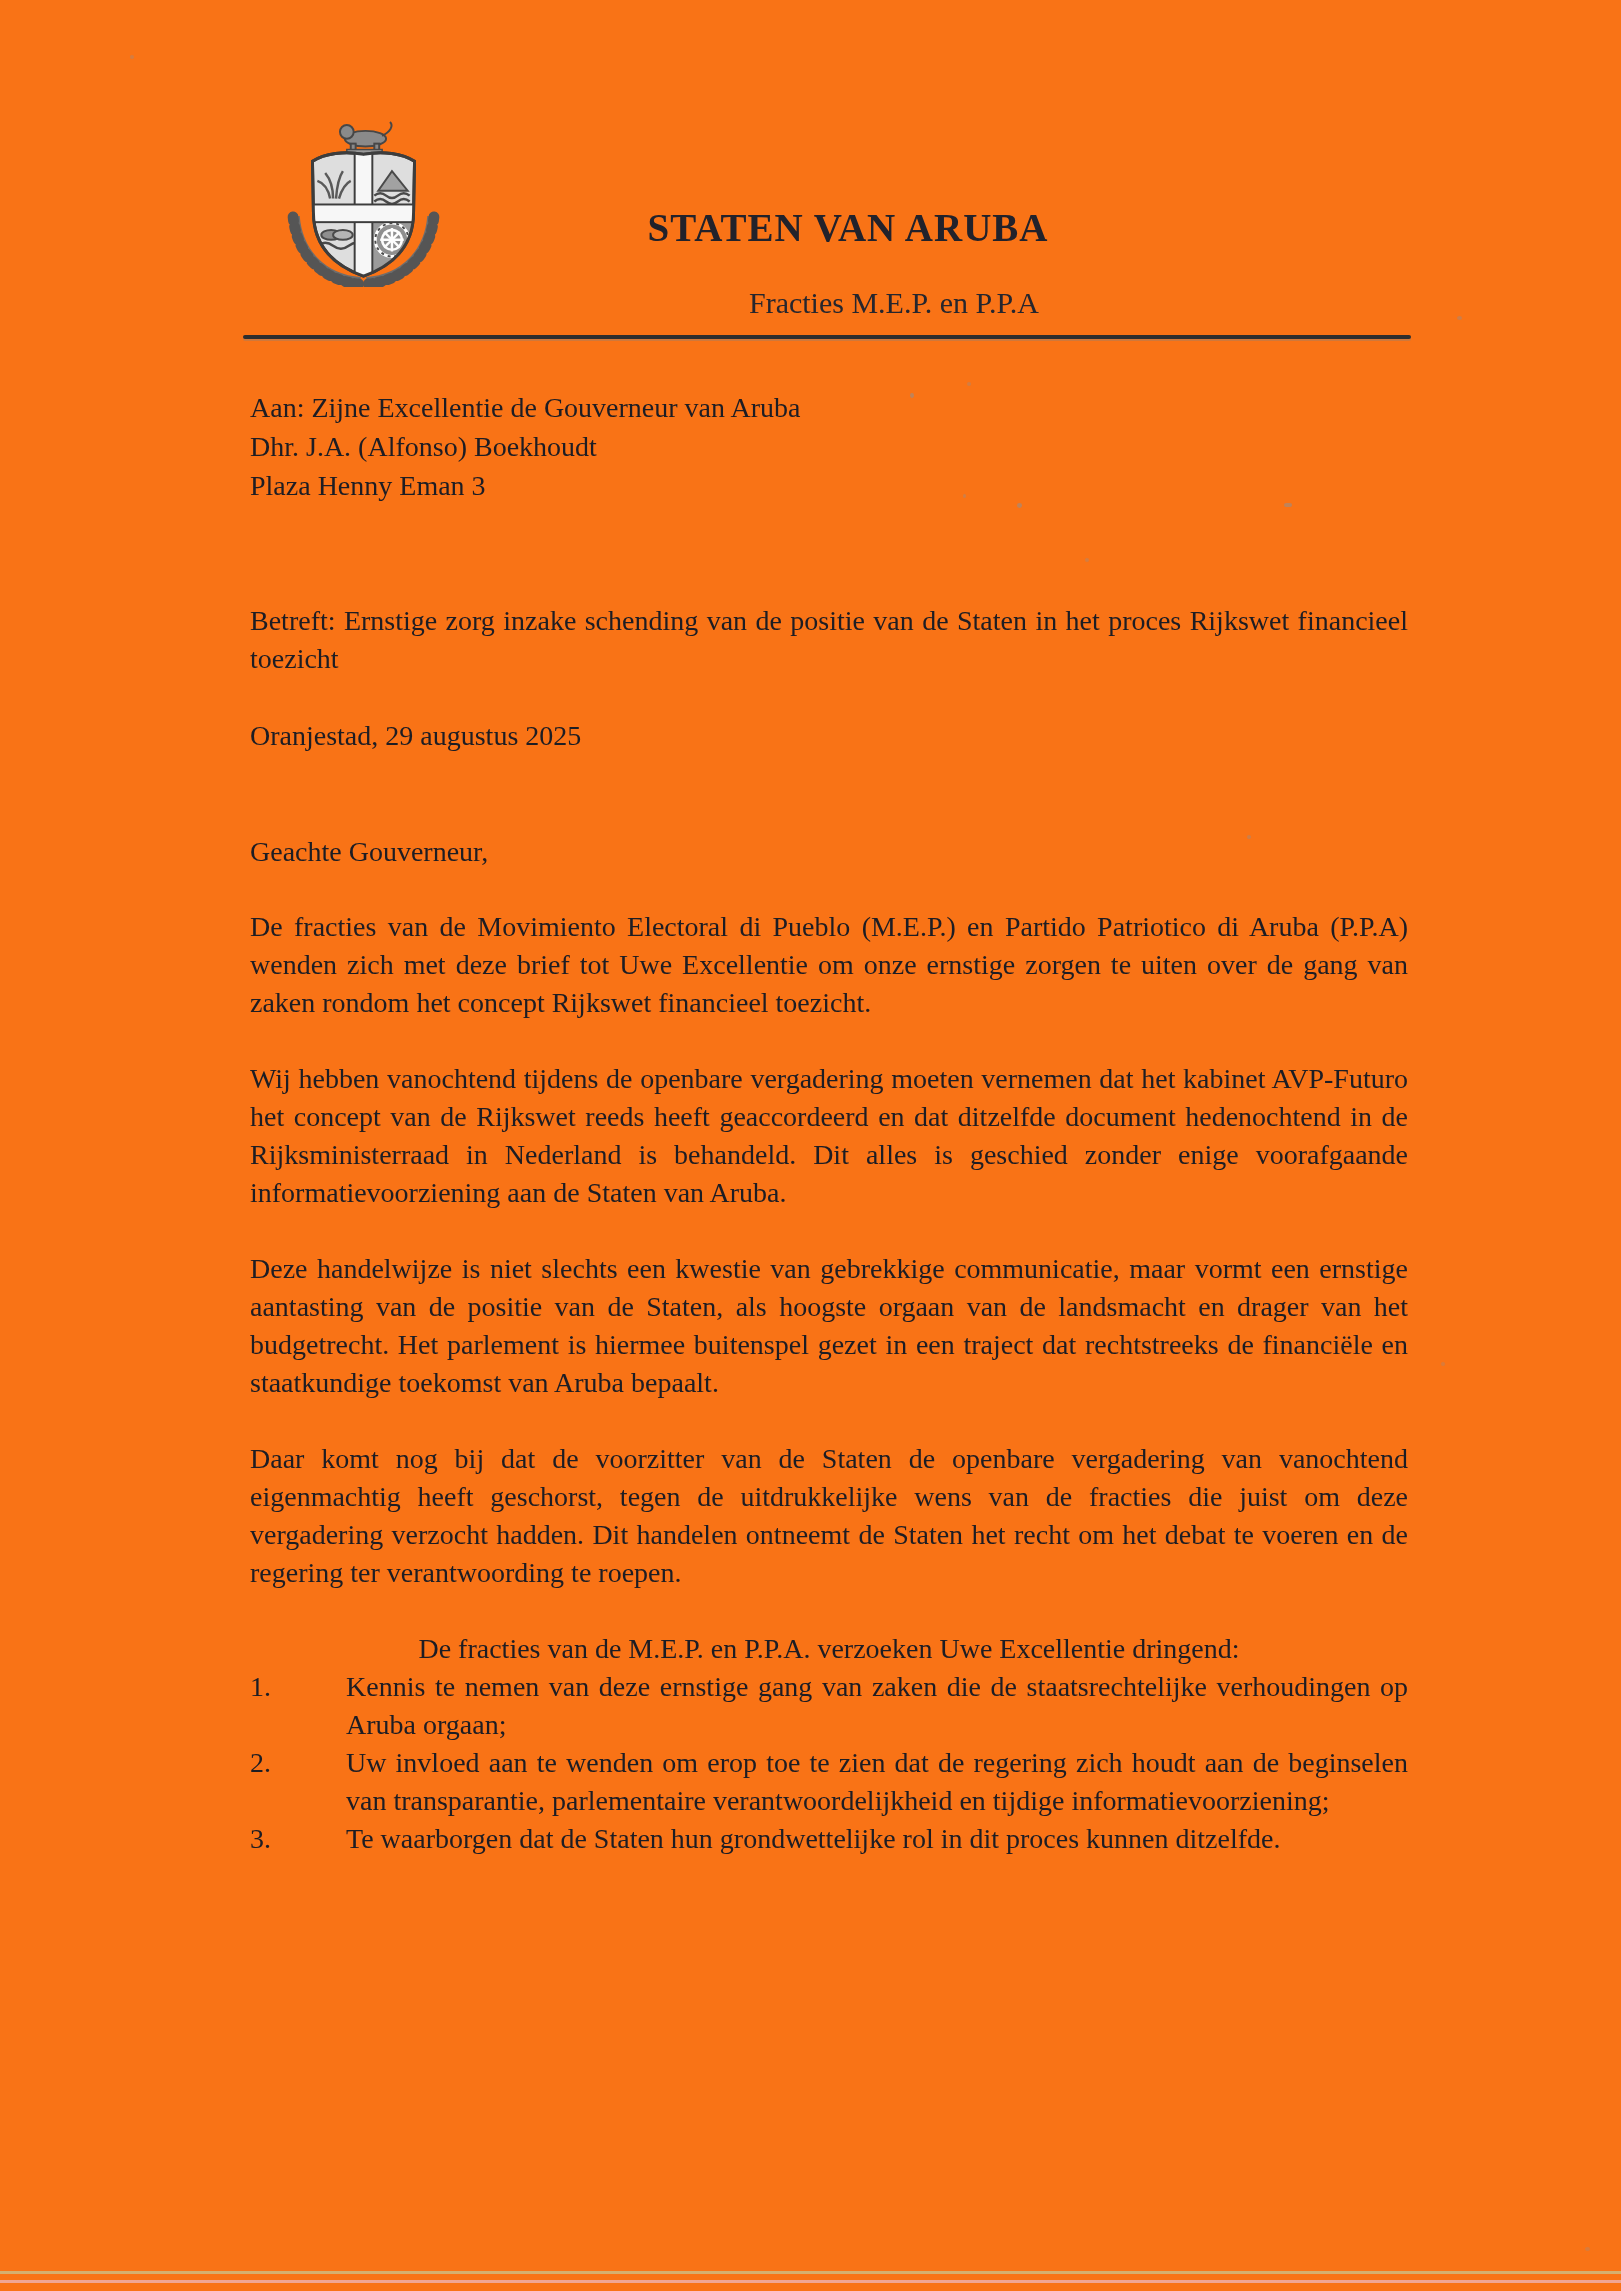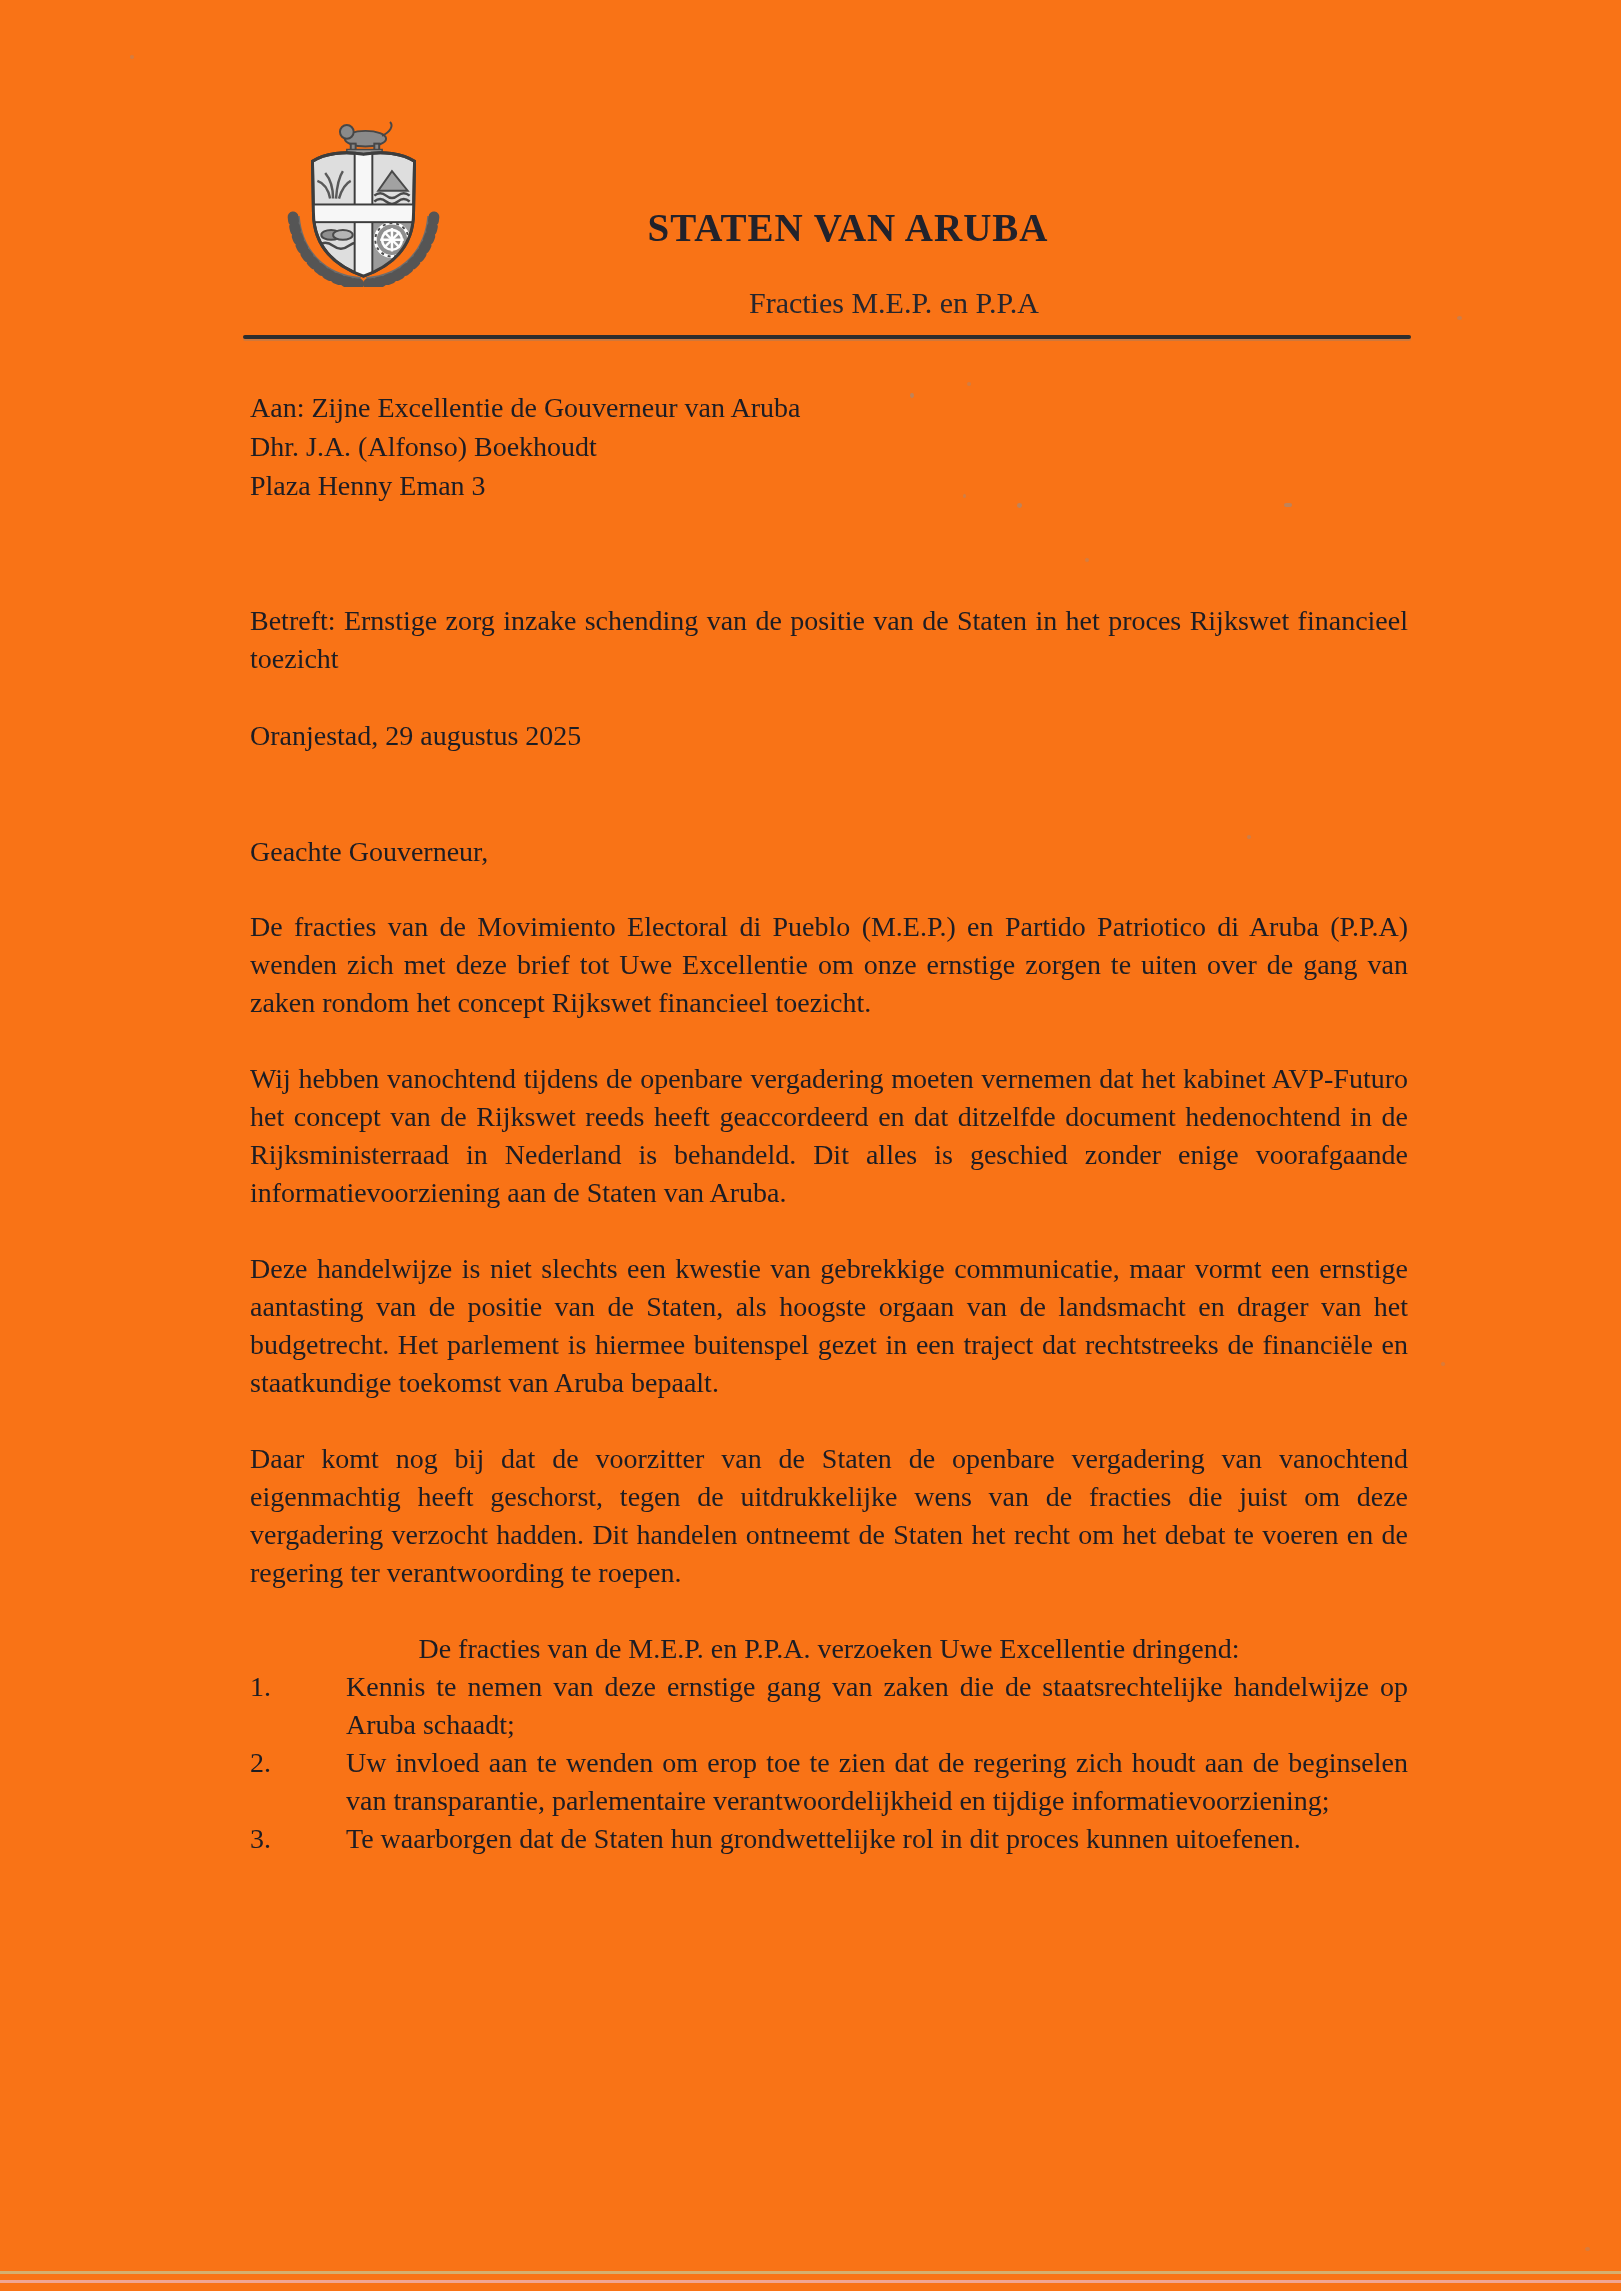--- a/index.html
+++ b/index.html
@@ -135,29 +135,29 @@
 
   <div class="flow txt">
     <p>De fracties van de Movimiento Electoral di Pueblo (M.E.P.) en Partido Patriotico di Aruba (P.P.A) wenden zich met deze brief tot Uwe Excellentie om onze ernstige zorgen te uiten over de gang van zaken rondom het concept Rijkswet financieel toezicht.</p>
     <p>Wij hebben vanochtend tijdens de openbare vergadering moeten vernemen dat het kabinet AVP-Futuro het concept van de Rijkswet reeds heeft geaccordeerd en dat ditzelfde document hedenochtend in de Rijksministerraad in Nederland is behandeld. Dit alles is geschied zonder enige voorafgaande informatievoorziening aan de Staten van Aruba.</p>
     <p>Deze handelwijze is niet slechts een kwestie van gebrekkige communicatie, maar vormt een ernstige aantasting van de positie van de Staten, als hoogste orgaan van de landsmacht en drager van het budgetrecht. Het parlement is hiermee buitenspel gezet in een traject dat rechtstreeks de financiële en staatkundige toekomst van Aruba bepaalt.</p>
     <p>Daar komt nog bij dat de voorzitter van de Staten de openbare vergadering van vanochtend eigenmachtig heeft geschorst, tegen de uitdrukkelijke wens van de fracties die juist om deze vergadering verzocht hadden. Dit handelen ontneemt de Staten het recht om het debat te voeren en de regering ter verantwoording te roepen.</p>
     <p class="intro">De fracties van de M.E.P. en P.P.A. verzoeken Uwe Excellentie dringend:</p>
 
     <div class="req-row">
       <div class="req-num">1.</div>
-      <div class="req-text">Kennis te nemen van deze ernstige gang van zaken die de staatsrechtelijke handelwijze op Aruba schaadt;</div>
+      <div class="req-text">Kennis te nemen van deze ernstige gang van zaken die de staatsrechtelijke verhoudingen op Aruba orgaan;</div>
     </div>
     <div class="req-row">
       <div class="req-num">2.</div>
       <div class="req-text">Uw invloed aan te wenden om erop toe te zien dat de regering zich houdt aan de beginselen van transparantie, parlementaire verantwoordelijkheid en tijdige informatievoorziening;</div>
     </div>
     <div class="req-row">
       <div class="req-num">3.</div>
-      <div class="req-text">Te waarborgen dat de Staten hun grondwettelijke rol in dit proces kunnen uitoefenen.</div>
+      <div class="req-text">Te waarborgen dat de Staten hun grondwettelijke rol in dit proces kunnen ditzelfde.</div>
     </div>
   </div>
 
   <div>
     <div class="speck" style="left:130px;top:55px;width:3.9px;height:3.9px;opacity:.35;"></div>
     <div class="speck" style="left:910px;top:393px;width:3.9px;height:4.9px;"></div>
     <div class="speck" style="left:967px;top:382px;width:3.9px;height:3.9px;opacity:.35;"></div>
     <div class="speck" style="left:1457px;top:316px;width:4.9px;height:3.9px;opacity:.4;"></div>
     <div class="speck" style="left:963px;top:494px;width:2.9px;height:3.9px;opacity:.4;"></div>
     <div class="speck" style="left:1017px;top:503px;width:4.9px;height:4.9px;"></div>

